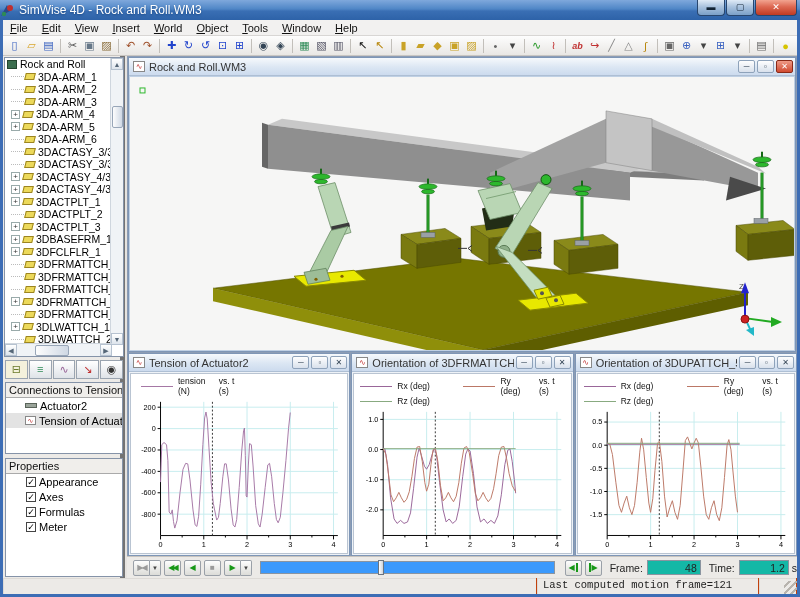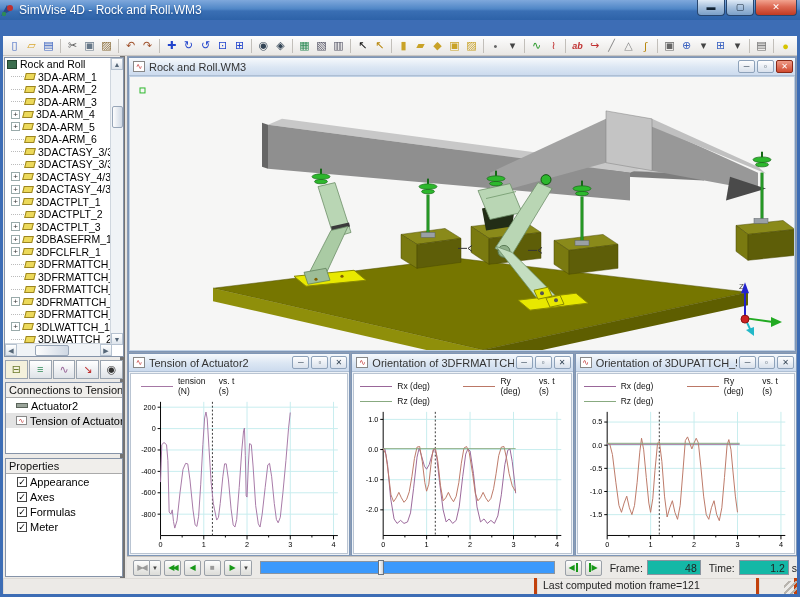--- a/index.html
+++ b/index.html
@@ -38,21 +38,21 @@
   .sthumb{background:linear-gradient(90deg,#fdfdfd,#cfd8e4);border:1px solid #98a6b8;border-radius:2px;}
   
   #ptabs{position:absolute;left:2px;top:304px;width:118px;height:19px;display:flex;gap:1px;}
   .ptab{flex:1;border:1px solid #9aa4b0;background:linear-gradient(#fff,#dfe3e8);font-size:11px;text-align:center;line-height:16px;}
   .ptab.active{background:#f4f1dc;}
   
   .sidebox{position:absolute;left:2px;width:118px;background:#fff;border:1px solid #8593a8;font-size:11px;overflow:hidden;}
   #connbox{top:326px;height:72px;}
   #propbox{top:402px;height:119px;}
   .sbhead{background:#f0eeeb;border-bottom:1px solid #aaa;padding:1px 3px;height:15px;white-space:nowrap;overflow:hidden;color:#111;}
-  .sbitem{display:flex;align-items:center;height:15px;padding-left:9px;white-space:nowrap;}
+  .sbitem{display:flex;align-items:center;height:15px;padding-left:18px;white-space:nowrap;}
   .sbitem.sel{background:#e3e3e3;}
   .ico-actuator{width:12px;height:5px;background:#9aa49a;border:1px solid #5a645a;margin:0 3px 0 1px;flex:0 0 auto;}
   .ico-meter{width:11px;height:9px;background:#fff;border:1px solid #888;color:#c03030;font-size:7px;line-height:7px;text-align:center;margin:0 3px 0 1px;flex:0 0 auto;}
   .cbx{width:10px;height:10px;border:1px solid #444;background:#fff;font-size:9px;line-height:9px;text-align:center;margin:0 3px 0 2px;flex:0 0 auto;color:#000;}
   
   #vpwin{position:absolute;left:1px;top:1px;right:1px;height:295px;border:1px solid #7e96b6;background:#bfd0e4;}
   .cwtitle{height:18px;background:linear-gradient(#f6f9fc,#dbe6f3 55%,#ccdbee);border-bottom:1px solid #aebfd4;display:flex;align-items:center;padding:0 2px 0 4px;font-size:11px;color:#333;}
   .cwtitle .cw-icon{width:12px;height:11px;background:#fff;border:1px solid #888;color:#c03030;font-size:8px;line-height:9px;text-align:center;margin-right:4px;flex:0 0 auto;}
   .cwtitle .cw-text{flex:1;white-space:nowrap;overflow:hidden;}
   .wbtn{width:17px;height:13px;border:1px solid #8ea2ba;border-radius:2px;background:linear-gradient(#fefefe,#d9e1ec);font-size:8px;line-height:11px;text-align:center;color:#345;margin-left:2px;flex:0 0 auto;}
@@ -78,21 +78,21 @@
   .pbtn.main{border-radius:2px 0 0 2px;}
   #slider{position:relative;height:13px;width:308px;border:1px solid #8a94a0;background:#fff;margin-left:8px;}
   #sliderfill{position:absolute;left:0;top:0;bottom:0;width:100%;background:#3b99fc;}
   #sliderthumb{position:absolute;top:-2px;bottom:-2px;width:6px;left:40%;background:linear-gradient(90deg,#fdfdfd,#cfd4da);border:1px solid #6a7480;}
   .pfield{height:15px;background:#14b8a6;border:1px solid #8a94a0;display:flex;align-items:center;justify-content:flex-end;padding:0 3px;margin-left:4px;}
   #framefield{width:56px;} #timefield{width:52px;}
   .plabel{margin-left:8px;}
   .punit{margin-left:3px;}
   
   #statusbar{position:absolute;left:3px;right:3px;top:578px;height:16px;background:#eceae7;display:flex;font-size:10.5px;color:#222;}
-  .ssec{border-right:3px solid #c2410c;box-shadow:inset 1px 1px 0 #dddad6;}
+  .ssec{border-right:1px solid #c2410c;box-shadow:inset 1px 1px 0 #dddad6;font-family:Liberation Mono, monospace;}
   #ssec1{width:534px;} #ssec2{width:222px;padding:1px 6px;white-space:nowrap;} #ssec3{flex:1;}
   #grip{position:absolute;right:0;bottom:0;width:13px;height:13px;
     background:repeating-linear-gradient(135deg,transparent 0 3px,#b8b4ae 3px 5px);}
 </style>
 </head>
 <body>
 
 <div id="win">
 
   <div id="titlebar">
@@ -102,20 +102,31 @@
         <circle cx="4" cy="10" r="2.2" fill="#2e8b57"></circle>
     </svg>
     <span class="ttext">SimWise 4D - Rock and Roll.WM3</span>
     <div class="capbtns">
       <div class="capbtn">▬</div>
       <div class="capbtn">▢</div>
       <div class="capbtn close">✕</div>
     </div>
   </div>
 
+  <div id="menubar">
+      <div class="mitem"><u>F</u>ile</div>
+      <div class="mitem"><u>E</u>dit</div>
+      <div class="mitem"><u>V</u>iew</div>
+      <div class="mitem"><u>I</u>nsert</div>
+      <div class="mitem"><u>W</u>orld</div>
+      <div class="mitem"><u>O</u>bject</div>
+      <div class="mitem"><u>T</u>ools</div>
+      <div class="mitem"><u>W</u>indow</div>
+      <div class="mitem"><u>H</u>elp</div>
+    </div>
 
   <div id="toolbar">
       <span class="tbtn" style="color: rgb(58, 98, 192);">▯</span>
       <span class="tbtn" style="color: rgb(217, 166, 46);">▱</span>
       <span class="tbtn" style="color: rgb(58, 98, 192);">▤</span>
       <div class="tsep"></div>
       <span class="tbtn" style="color: rgb(85, 85, 85);">✂</span>
       <span class="tbtn" style="color: rgb(102, 119, 136);">▣</span>
       <span class="tbtn" style="color: rgb(138, 109, 59);">▨</span>
       <div class="tsep"></div>

